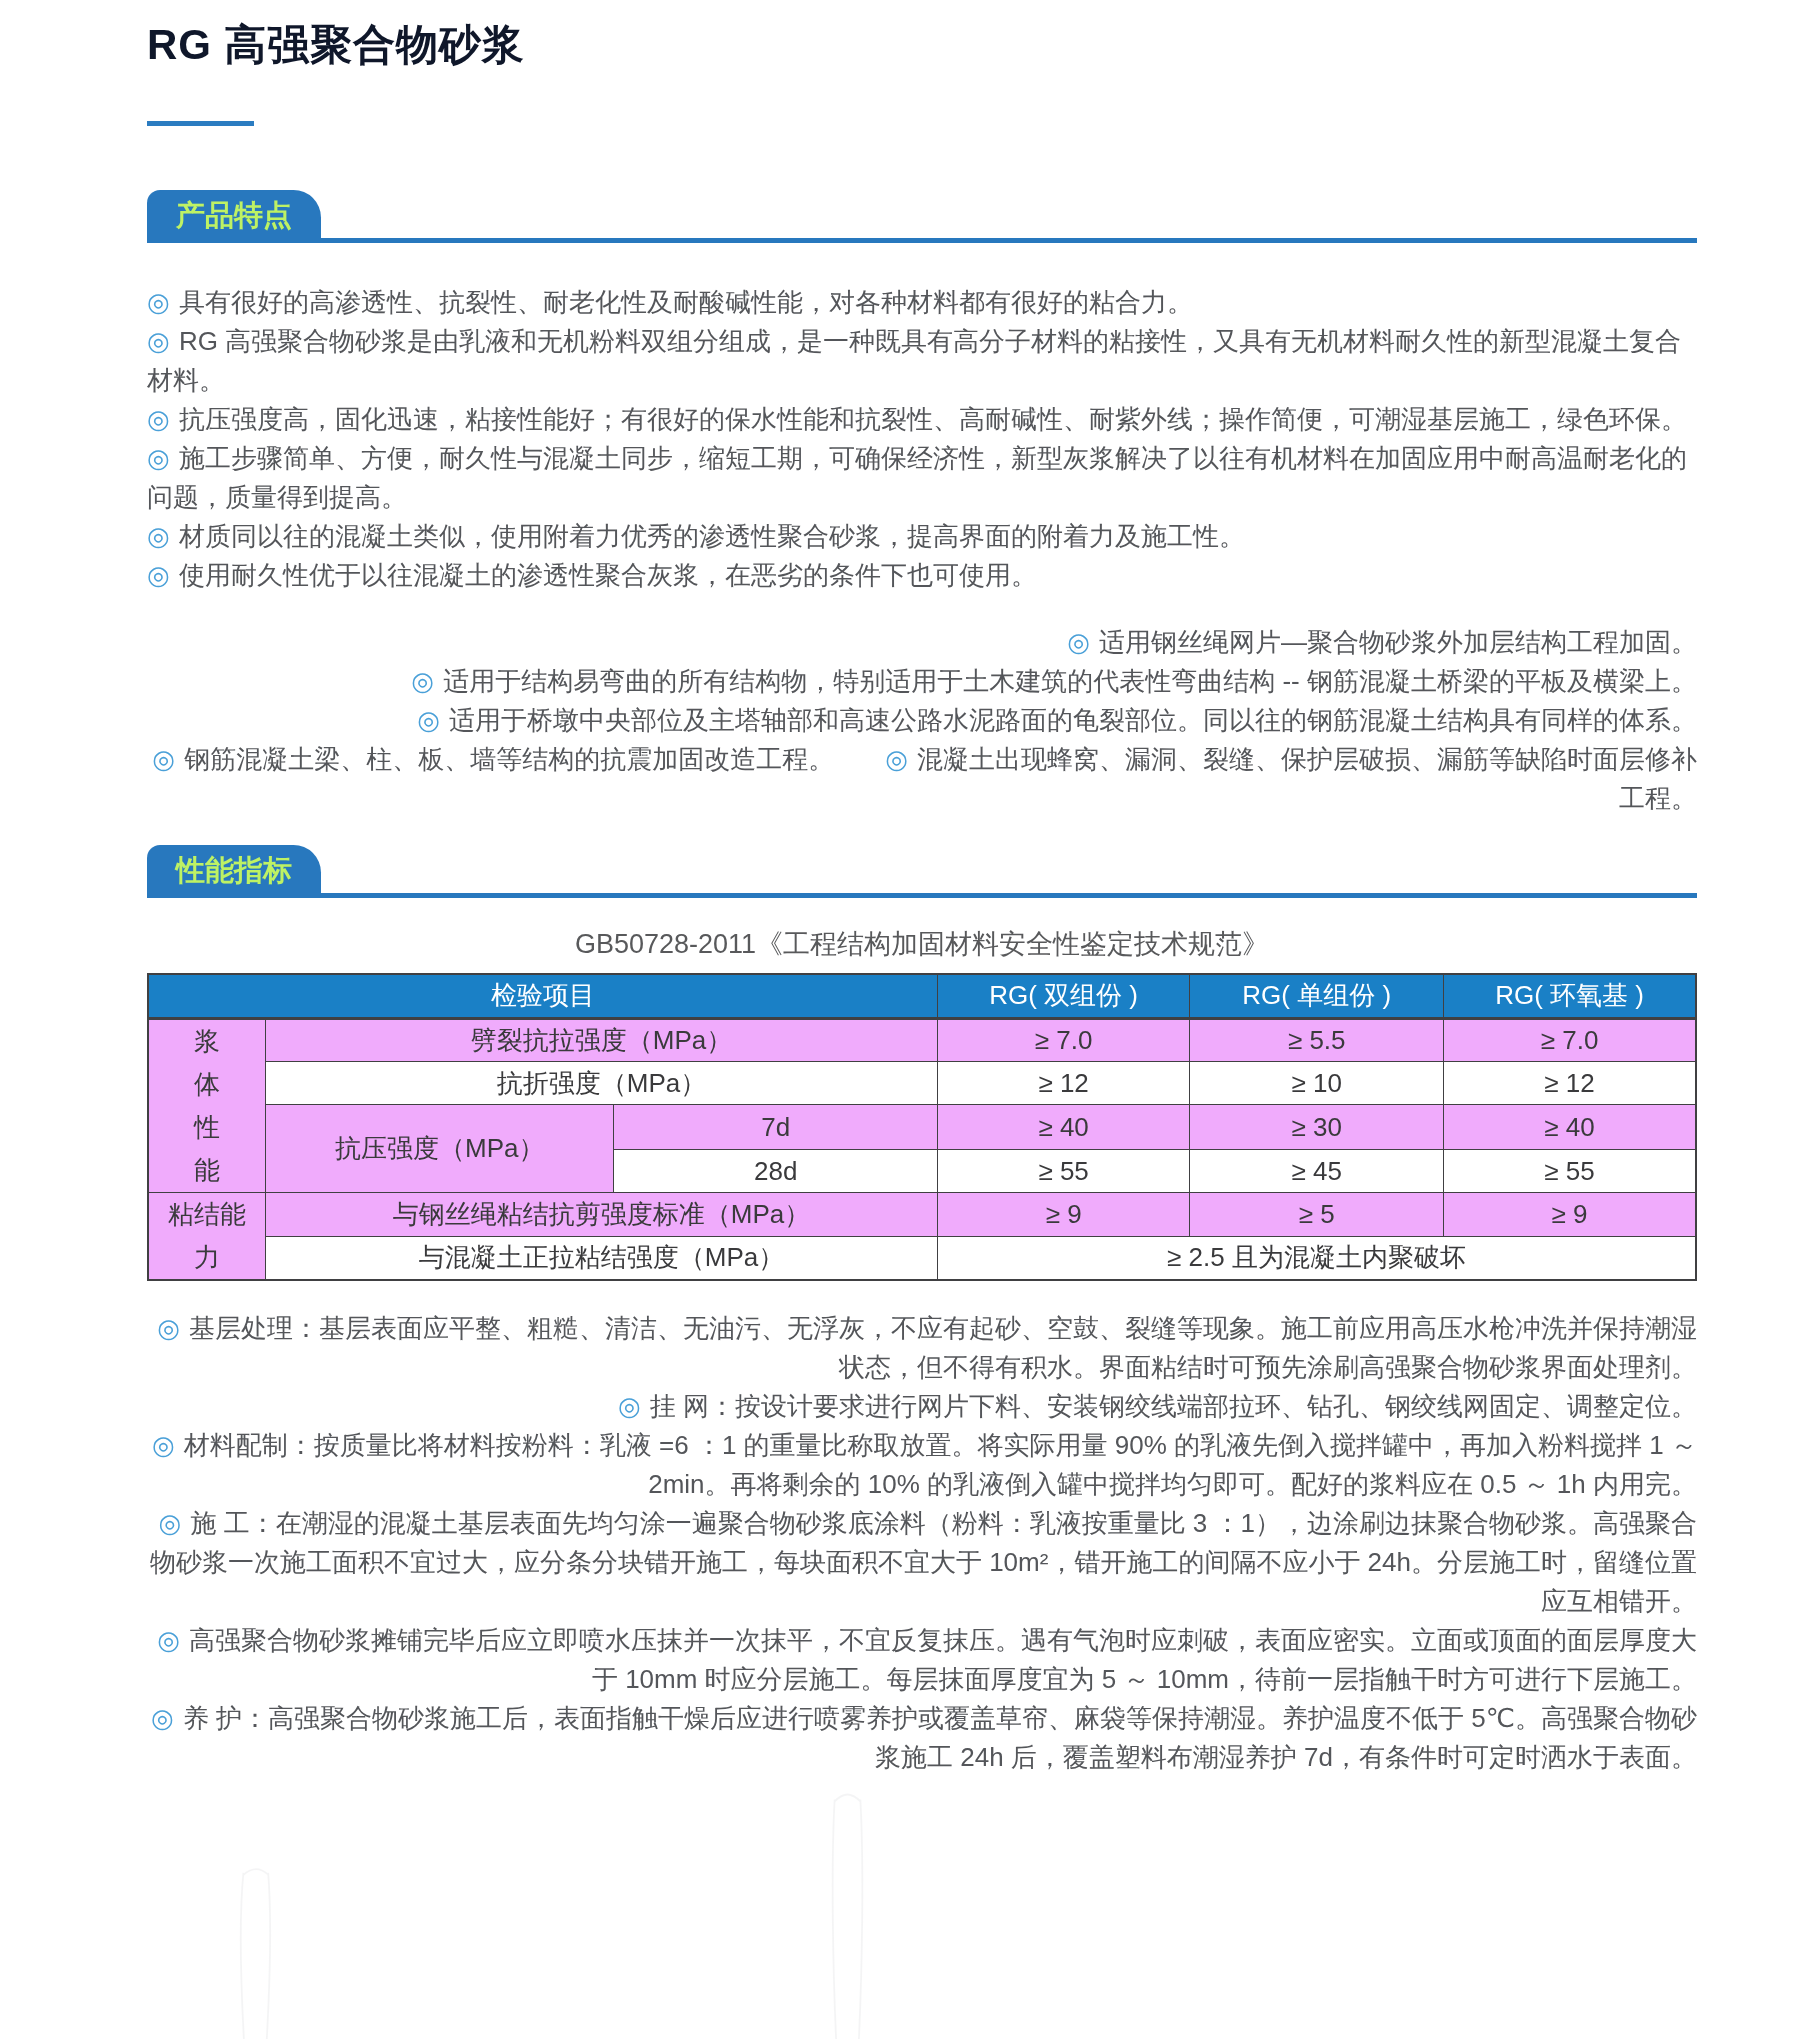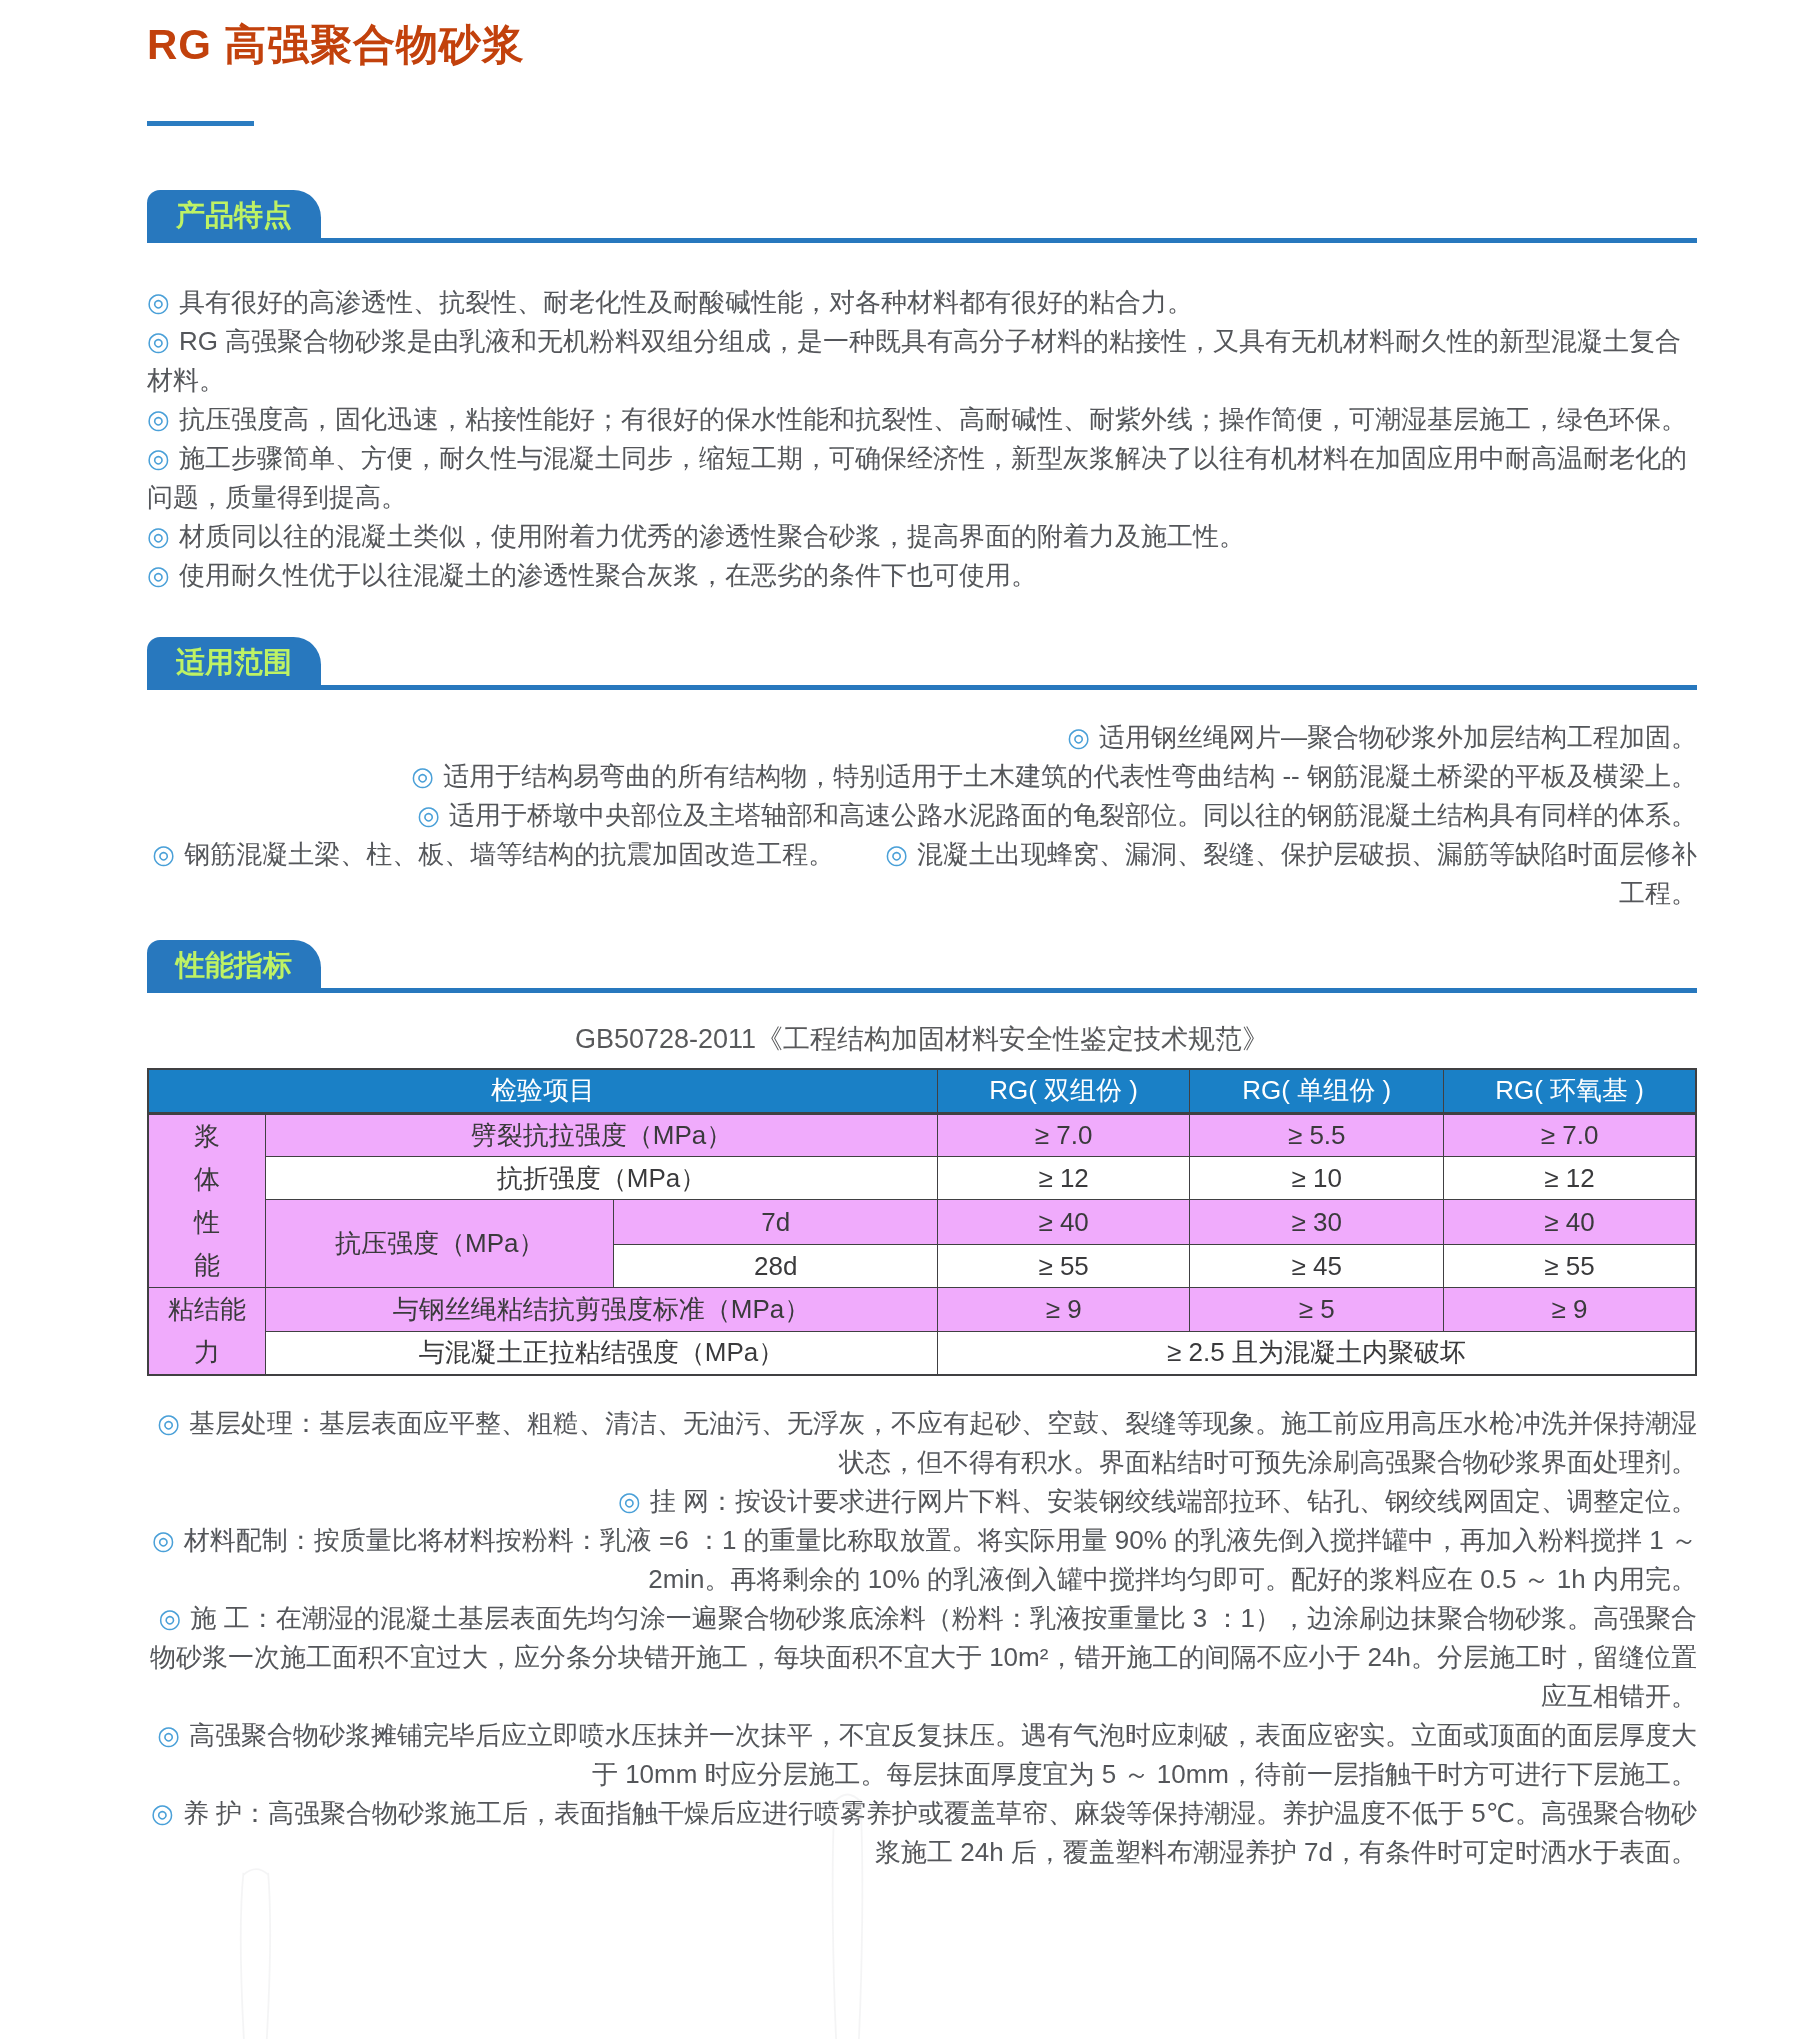--- a/index.html
+++ b/index.html
@@ -6,21 +6,21 @@
   html,body { background:#ffffff; }
   body {
     width:1809px; height:2040px;
     position:relative; overflow:hidden;
     font-family:"Liberation Sans","DejaVu Sans",sans-serif;
     color:#54565a;
   }
   .content { position:absolute; left:147px; top:0; width:1550px; }
 
   .title {
-    font-size:42px; font-weight:bold; color:#c2410c;
+    font-size:42px; font-weight:bold; color:#0f172a;
     padding-top:16.5px; letter-spacing:0.9px;
   }
   .title-underline { width:107px; height:5.5px; background:#2b7cc1; margin-top:48px; }
 
   .sec-head { border-bottom:5.5px solid #2878be; }
   .sec-head.m-features  { margin-top:64px; }
   .sec-head.m-scope     { margin-top:42px; }
   .sec-head.m-perf      { margin-top:27.5px; }
   .sec-head.m-process   { margin-top:44px; }
   .badge {
@@ -72,23 +72,20 @@
       <div class="bullet"><span class="mark">◎</span><span>具有很好的高渗透性、抗裂性、耐老化性及耐酸碱性能，对各种材料都有很好的粘合力。</span></div>
       <div class="bullet"><span class="mark">◎</span><span>RG 高强聚合物砂浆是由乳液和无机粉料双组分组成，是一种既具有高分子材料的粘接性，又具有无机材料耐久性的新型混凝土复合材料。</span></div>
       <div class="bullet"><span class="mark">◎</span><span>抗压强度高，固化迅速，粘接性能好；有很好的保水性能和抗裂性、高耐碱性、耐紫外线；操作简便，可潮湿基层施工，绿色环保。</span></div>
       <div class="bullet"><span class="mark">◎</span><span>施工步骤简单、方便，耐久性与混凝土同步，缩短工期，可确保经济性，新型灰浆解决了以往有机材料在加固应用中耐高温耐老化的问题，质量得到提高。</span></div>
       <div class="bullet"><span class="mark">◎</span><span>材质同以往的混凝土类似，使用附着力优秀的渗透性聚合砂浆，提高界面的附着力及施工性。</span></div>
       <div class="bullet"><span class="mark">◎</span><span>使用耐久性优于以往混凝土的渗透性聚合灰浆，在恶劣的条件下也可使用。</span></div>
     </div>
   </section>
 
   <section>
-    <div class="sec-head m-scope">
-      <span class="badge">适用范围</span>
-    </div>
     <div class="blist tight">
       <div class="bullet"><span class="mark">◎</span><span>适用钢丝绳网片—聚合物砂浆外加层结构工程加固。</span></div>
       <div class="bullet"><span class="mark">◎</span><span>适用于结构易弯曲的所有结构物，特别适用于土木建筑的代表性弯曲结构 -- 钢筋混凝土桥梁的平板及横梁上。</span></div>
       <div class="bullet"><span class="mark">◎</span><span>适用于桥墩中央部位及主塔轴部和高速公路水泥路面的龟裂部位。同以往的钢筋混凝土结构具有同样的体系。</span></div>
       <div class="bullet"><span class="mark">◎</span><span>钢筋混凝土梁、柱、板、墙等结构的抗震加固改造工程。</span><span class="pair-gap"></span><span class="mark">◎</span><span>混凝土出现蜂窝、漏洞、裂缝、保护层破损、漏筋等缺陷时面层修补工程。</span></div>
     </div>
   </section>
 
   <section>
     <div class="sec-head m-perf">

